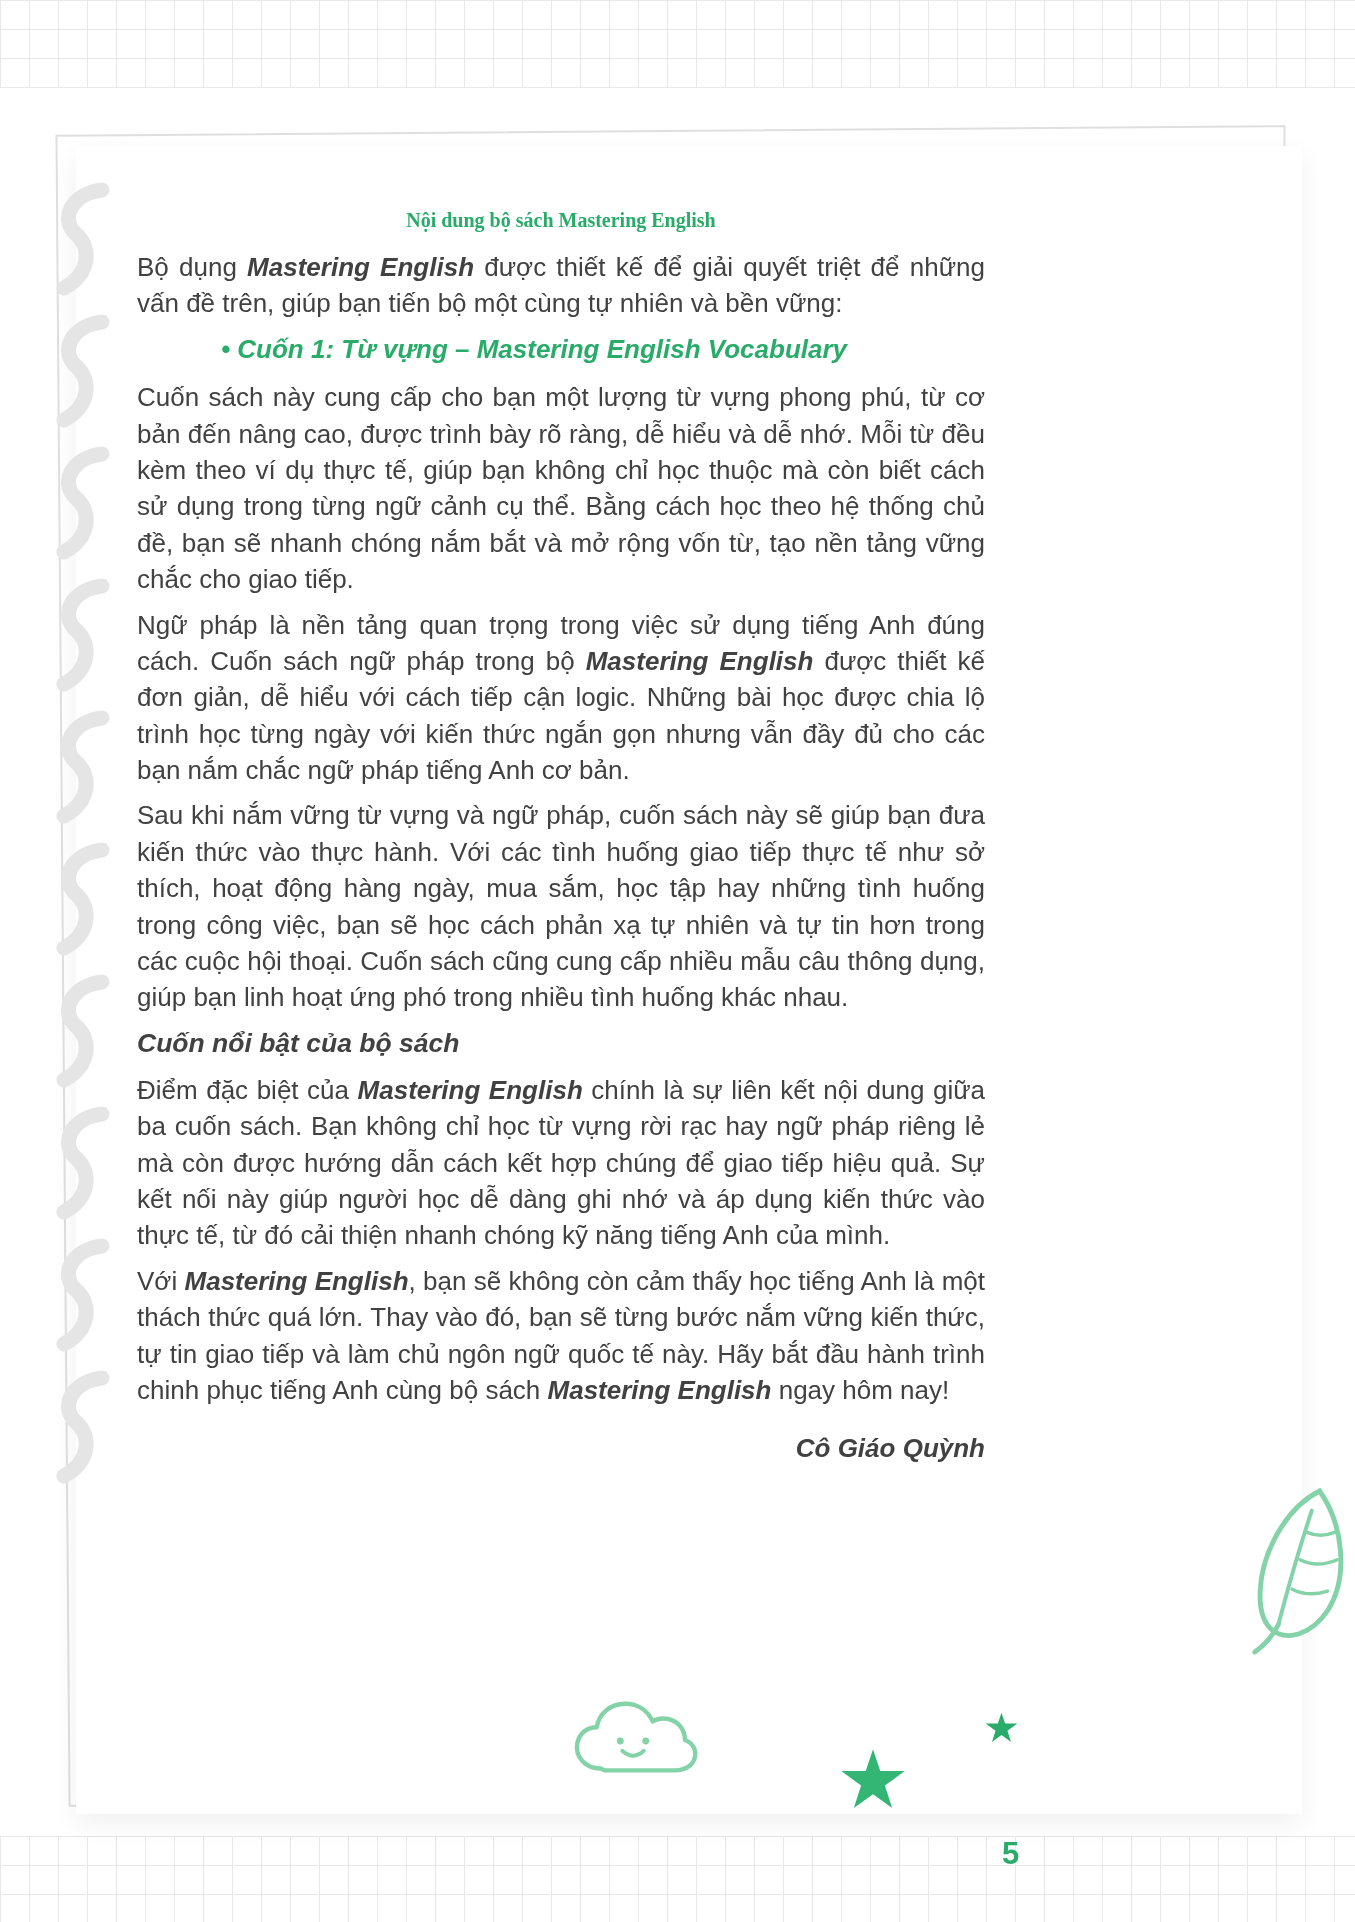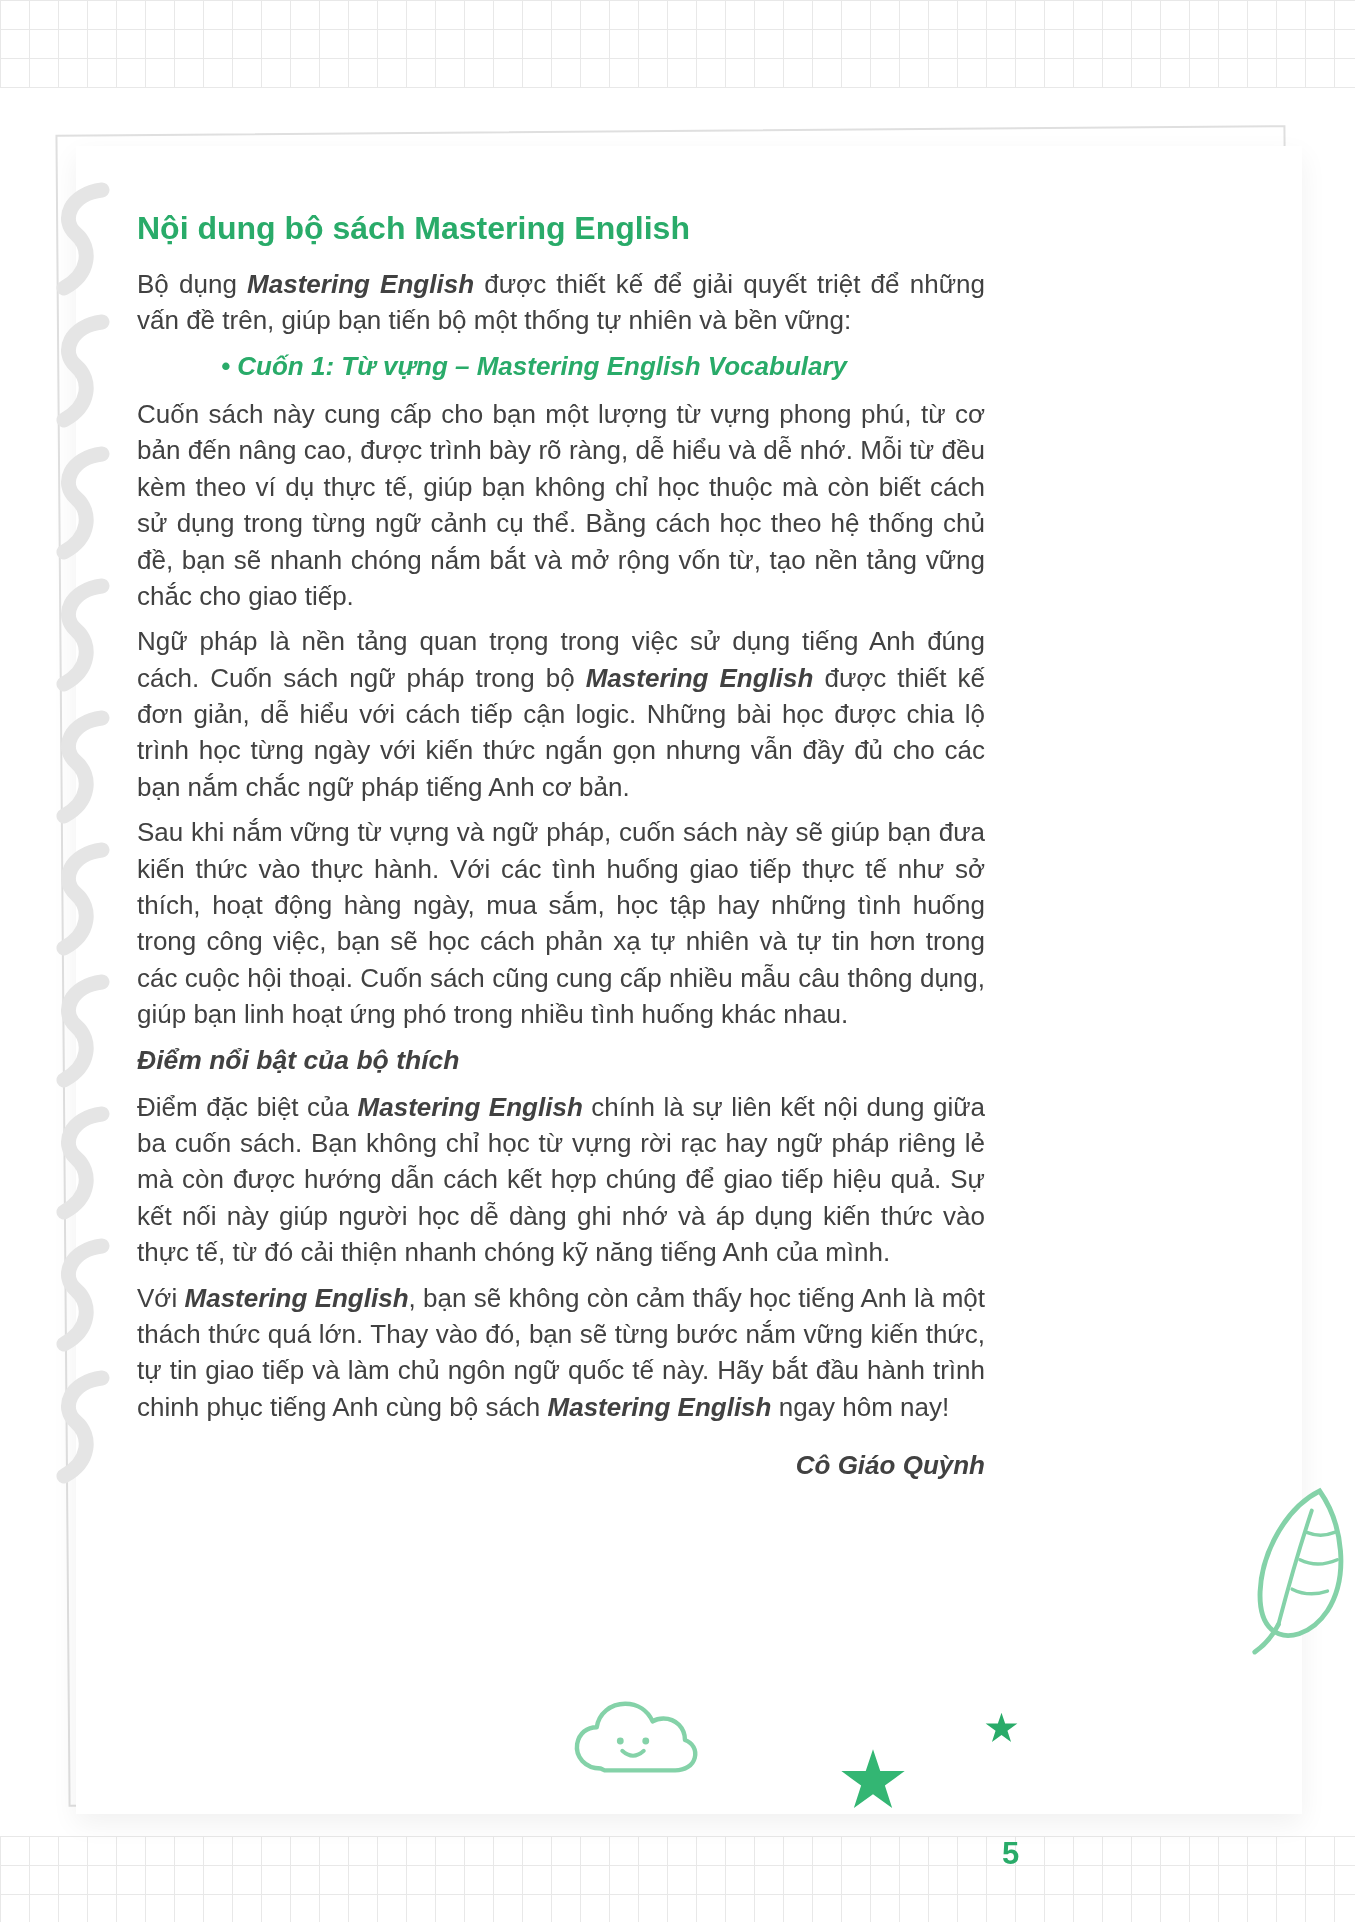--- a/index.html
+++ b/index.html
@@ -40,22 +40,22 @@
 
   .spirals{position:absolute;left:52px;top:182px;width:72px;height:1320px;z-index:3;}
   .hook{position:absolute;left:0;color:var(--decor-gray);}
 
   .content{
     position:absolute;left:137px;top:206px;width:848px;z-index:4;
     font-size:26px;line-height:1.4;color:var(--text);
   }
   .blk{margin:0 0 9px 0;}
   .blk-heading{
-    color:var(--accent);font-weight:700;font-size:32px;
-    text-align:left;margin-bottom:15px;
+    color:var(--accent);font-weight:700;font-size:20px;
+    text-align:center;margin-bottom:15px;font-family:Liberation Serif, serif;
   }
   .blk-paragraph{text-align:justify;}
   .blk-bullet{
     color:var(--accent);font-weight:700;font-style:italic;
     margin:5px 0 12px 84px;text-align:left;
   }
   .blk-subheading{
     font-weight:700;font-style:italic;text-align:left;
     margin:8px 0 10px 0;font-size:26.5px;
   }
@@ -112,26 +112,26 @@
     <div class="hook" style="top: 1056px;"><svg viewBox="0 0 64 118" width="64" height="118" aria-hidden="true">
         <path d="M50 8 C18 12 8 38 24 52 C40 66 38 92 12 106" fill="none" stroke="currentColor" stroke-width="15" stroke-linecap="round"></path>
       </svg></div>
     <div class="hook" style="top: 1188px;"><svg viewBox="0 0 64 118" width="64" height="118" aria-hidden="true">
         <path d="M50 8 C18 12 8 38 24 52 C40 66 38 92 12 106" fill="none" stroke="currentColor" stroke-width="15" stroke-linecap="round"></path>
       </svg></div>
   </div>
 
 <div class="content">
     <div class="blk blk-heading"><span>Nội dung bộ sách Mastering English</span></div>
-    <div class="blk blk-paragraph"><span>Bộ dụng </span><span class="run-bi">Mastering English</span><span> được thiết kế để giải quyết triệt để những vấn đề trên, giúp bạn tiến bộ một thống tự nhiên và bền vững:</span></div>
+    <div class="blk blk-paragraph"><span>Bộ dụng </span><span class="run-bi">Mastering English</span><span> được thiết kế để giải quyết triệt để những vấn đề trên, giúp bạn tiến bộ một cùng tự nhiên và bền vững:</span></div>
     <div class="blk blk-bullet"><span>• Cuốn 1: Từ vựng – Mastering English Vocabulary</span></div>
     <div class="blk blk-paragraph"><span>Cuốn sách này cung cấp cho bạn một lượng từ vựng phong phú, từ cơ bản đến nâng cao, được trình bày rõ ràng, dễ hiểu và dễ nhớ. Mỗi từ đều kèm theo ví dụ thực tế, giúp bạn không chỉ học thuộc mà còn biết cách sử dụng trong từng ngữ cảnh cụ thể. Bằng cách học theo hệ thống chủ đề, bạn sẽ nhanh chóng nắm bắt và mở rộng vốn từ, tạo nền tảng vững chắc cho giao tiếp.</span></div>
     <div class="blk blk-paragraph"><span>Ngữ pháp là nền tảng quan trọng trong việc sử dụng tiếng Anh đúng cách. Cuốn sách ngữ pháp trong bộ </span><span class="run-bi">Mastering English</span><span> được thiết kế đơn giản, dễ hiểu với cách tiếp cận logic. Những bài học được chia lộ trình học từng ngày với kiến thức ngắn gọn nhưng vẫn đầy đủ cho các bạn nắm chắc ngữ pháp tiếng Anh cơ bản.</span></div>
     <div class="blk blk-paragraph"><span>Sau khi nắm vững từ vựng và ngữ pháp, cuốn sách này sẽ giúp bạn đưa kiến thức vào thực hành. Với các tình huống giao tiếp thực tế như sở thích, hoạt động hàng ngày, mua sắm, học tập hay những tình huống trong công việc, bạn sẽ học cách phản xạ tự nhiên và tự tin hơn trong các cuộc hội thoại. Cuốn sách cũng cung cấp nhiều mẫu câu thông dụng, giúp bạn linh hoạt ứng phó trong nhiều tình huống khác nhau.</span></div>
-    <div class="blk blk-subheading"><span>Điểm nổi bật của bộ thích</span></div>
+    <div class="blk blk-subheading"><span>Cuốn nổi bật của bộ sách</span></div>
     <div class="blk blk-paragraph"><span>Điểm đặc biệt của </span><span class="run-bi">Mastering English</span><span> chính là sự liên kết nội dung giữa ba cuốn sách. Bạn không chỉ học từ vựng rời rạc hay ngữ pháp riêng lẻ mà còn được hướng dẫn cách kết hợp chúng để giao tiếp hiệu quả. Sự kết nối này giúp người học dễ dàng ghi nhớ và áp dụng kiến thức vào thực tế, từ đó cải thiện nhanh chóng kỹ năng tiếng Anh của mình.</span></div>
     <div class="blk blk-paragraph"><span>Với </span><span class="run-bi">Mastering English</span><span>, bạn sẽ không còn cảm thấy học tiếng Anh là một thách thức quá lớn. Thay vào đó, bạn sẽ từng bước nắm vững kiến thức, tự tin giao tiếp và làm chủ ngôn ngữ quốc tế này. Hãy bắt đầu hành trình chinh phục tiếng Anh cùng bộ sách </span><span class="run-bi">Mastering English</span><span> ngay hôm nay!</span></div>
     <div class="blk blk-signature"><span>Cô Giáo Quỳnh</span></div>
   </div>
 
 <div class="deco leaf">
   <svg viewBox="0 0 110 175" width="108" height="172" aria-hidden="true">
     <path d="M76 6 C100 40 106 94 84 128 C68 152 42 160 27 147 C10 132 12 90 30 55 C43 30 60 14 76 6 Z" fill="#ffffff" stroke="currentColor" stroke-width="5"></path>
     <path d="M68 26 C56 62 44 104 34 142" fill="none" stroke="currentColor" stroke-width="4" stroke-linecap="round"></path>
     <path d="M62 48 C72 52 82 52 92 48" fill="none" stroke="currentColor" stroke-width="3.5" stroke-linecap="round"></path>

